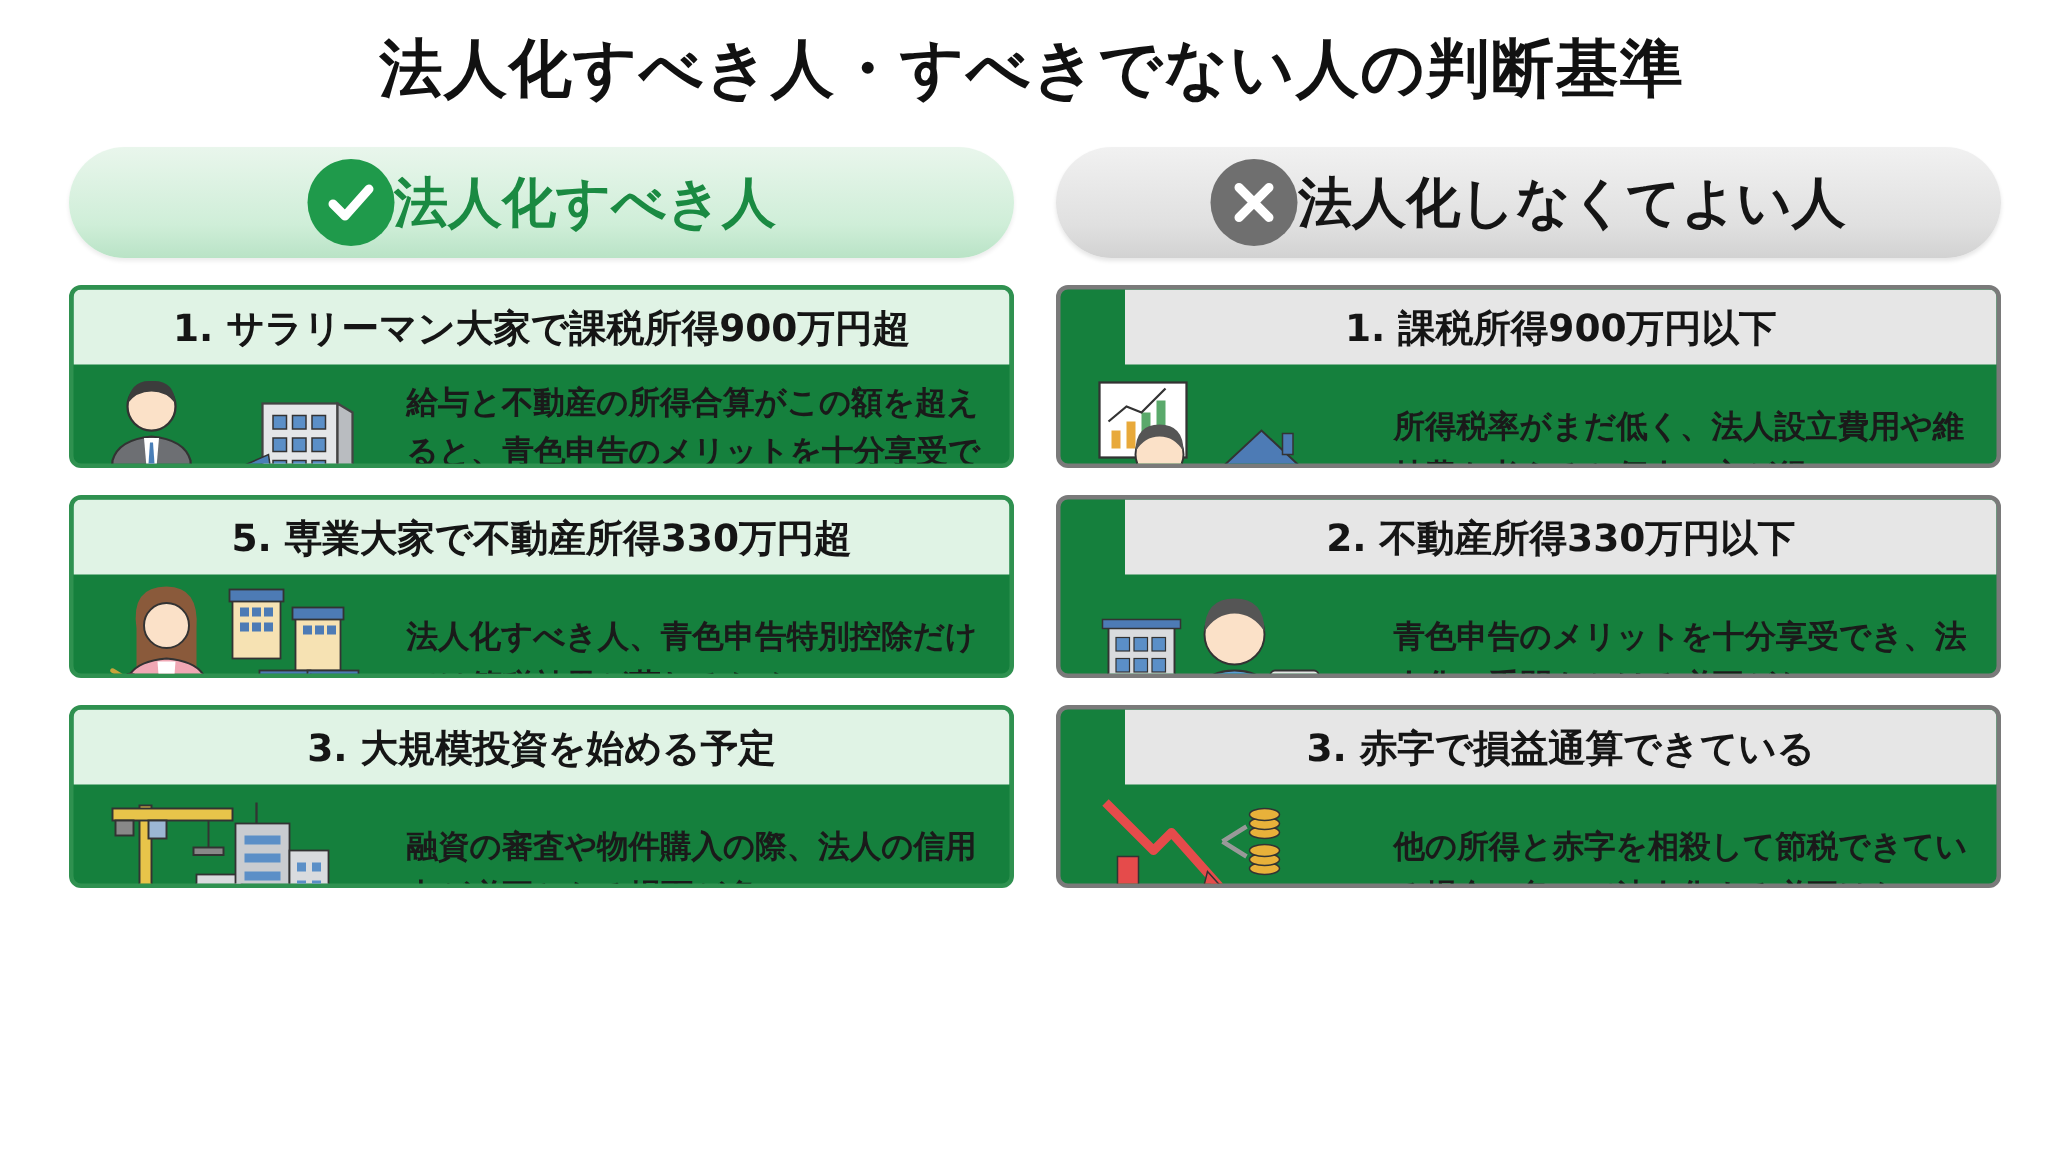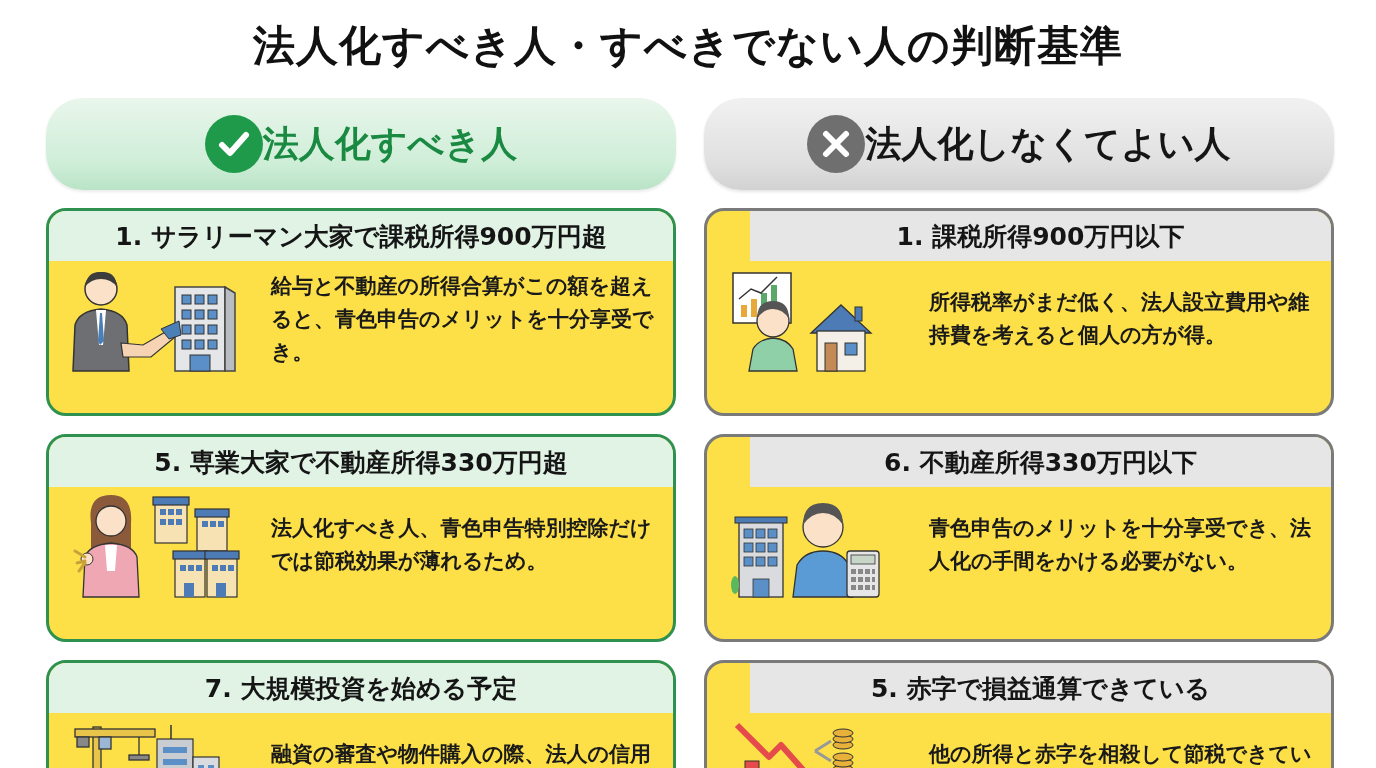--- a/index.html
+++ b/index.html
@@ -9,34 +9,34 @@
   .title {
     position: absolute; left: 0; top: 18px; width: 1376px; text-align: center;
     font-size: 42px; font-weight: bold; letter-spacing: 1px; color: #111;
   }
 
   .col { position: absolute; top: 98px; width: 630px; }
   .col.left { left: 46px; }
   .col.right { left: 704px; }
 
   .pill {
-    height: 92px; border-radius: 37px; display: flex; align-items: center; justify-content: center; 
+    height: 74px; border-radius: 37px; display: flex; align-items: center; justify-content: center; 
     margin-bottom: 18px;
   }
   .pill.good { background: linear-gradient(180deg, #e9f6ec 0%, #cfeed8 70%, #b9e3c6 100%); box-shadow: 0 2px 3px rgba(0,0,0,0.08); }
   .pill.bad { background: linear-gradient(180deg, #f1f1f1 0%, #e0e0e0 70%, #d2d2d2 100%); box-shadow: 0 2px 3px rgba(0,0,0,0.10); }
   .pill-icon { width: 58px; height: 58px; border-radius: 50%; display: flex; align-items: center; justify-content: center; }
   .pill.good .pill-icon { background: #1f9a4b; }
   .pill.bad .pill-icon { background: #6f6f6f; }
   .pill-label { font-size: 36px; font-weight: bold; }
   .pill.good .pill-label { color: #1a8a42; }
   .pill.bad .pill-label { color: #151515; }
 
   .card {
-    height: 208px; border-radius: 20px; border: 3px solid; overflow: hidden; margin-bottom: 18px; background: #fde047;
+    height: 122px; border-radius: 8px; border: 3px solid; overflow: hidden; margin-bottom: 18px; background: #15803d;
   }
   .card.good { border-color: #2f9150; }
   .card.bad { border-color: #7a7a7a; }
   .card-head {
     height: 50px; display: flex; align-items: center; justify-content: center;
     font-size: 25px; font-weight: bold; color: #151515;
   }
   .card.good .card-head { background: #e0f3e5; }
   .card.bad .card-head { background: #e6e6e6; margin-left: 43px; }
   .card-body { display: flex; align-items: center; height: 116px; padding: 0 16px 0 22px; }
@@ -129,21 +129,21 @@
             <rect x="157" y="74" width="6" height="6"></rect>
           <rect x="113" y="92" width="10" height="14"></rect>
             <rect x="145" y="92" width="10" height="14"></rect>
         </g>
       </svg>
       <div class="card-text">法人化すべき人、青色申告特別控除だけでは節税効果が薄れるため。</div>
     </div>
   </div>
 
   <div class="card good">
-    <div class="card-head">7. 大規模投資を始める予定</div>
+    <div class="card-head">3. 大規模投資を始める予定</div>
     <div class="card-body">
       <svg class="illus" viewBox="0 0 180 108">
         <g stroke="#333" stroke-width="1.3">
           <rect x="22" y="10" width="8" height="92" fill="#e8c44a"></rect>
           <rect x="4" y="12" width="80" height="8" fill="#e8c44a"></rect>
           <rect x="6" y="20" width="12" height="10" fill="#888"></rect>
           <rect x="28" y="20" width="12" height="12" fill="#9bb7d4"></rect>
           <line x1="68" y1="20" x2="68" y2="38"></line>
           <rect x="58" y="38" width="20" height="5" fill="#888"></rect>
           <rect x="18" y="100" width="18" height="6" fill="#777"></rect>
@@ -209,21 +209,21 @@
         <rect x="126" y="42" width="7" height="14" fill="#4d7bb5" stroke="#333"></rect>
         <rect x="88" y="66" width="48" height="40" fill="#f4f0e8" stroke="#333" stroke-width="1.3"></rect>
         <rect x="96" y="78" width="12" height="28" fill="#c48a55" stroke="#333"></rect>
         <rect x="116" y="78" width="12" height="12" fill="#5b8fc7" stroke="#333"></rect>
       </svg>
       <div class="card-text">所得税率がまだ低く、法人設立費用や維持費を考えると個人の方が得。</div>
     </div>
   </div>
 
   <div class="card bad">
-    <div class="card-head">6. 不動産所得330万円以下</div>
+    <div class="card-head">2. 不動産所得330万円以下</div>
     <div class="card-body">
       <svg class="illus" viewBox="0 0 180 108">
         <rect x="10" y="30" width="44" height="76" fill="#d9dbde" stroke="#333" stroke-width="1.3"></rect>
         <rect x="6" y="26" width="52" height="6" fill="#4d7bb5" stroke="#333"></rect>
         <g fill="#5b8fc7" stroke="#333" stroke-width="0.8">
           <rect x="15" y="38" width="9" height="9"></rect>
             <rect x="27" y="38" width="9" height="9"></rect>
             <rect x="39" y="38" width="9" height="9"></rect>
           <rect x="15" y="52" width="9" height="9"></rect>
             <rect x="27" y="52" width="9" height="9"></rect>
@@ -252,21 +252,21 @@
             <rect x="129" y="94" width="5" height="5"></rect>
             <rect x="136" y="94" width="5" height="5"></rect>
             <rect x="143" y="94" width="3" height="5"></rect>
         </g>
       </svg>
       <div class="card-text">青色申告のメリットを十分享受でき、法人化の手間をかける必要がない。</div>
     </div>
   </div>
 
   <div class="card bad">
-    <div class="card-head">5. 赤字で損益通算できている</div>
+    <div class="card-head">3. 赤字で損益通算できている</div>
     <div class="card-body">
       <svg class="illus" viewBox="0 0 180 108">
         <g fill="#e54b4b" stroke="#333" stroke-width="1">
           <rect x="16" y="44" width="14" height="58"></rect>
             <rect x="40" y="68" width="14" height="34"></rect>
           <rect x="60" y="64" width="14" height="38"></rect>
             <rect x="82" y="86" width="14" height="16"></rect>
         </g>
         <line x1="8" y1="102" x2="110" y2="102" stroke="#333" stroke-width="2"></line>
         <polyline points="8,8 40,40 52,28 84,64" fill="none" stroke="#e54b4b" stroke-width="6" stroke-linejoin="round"></polyline>

